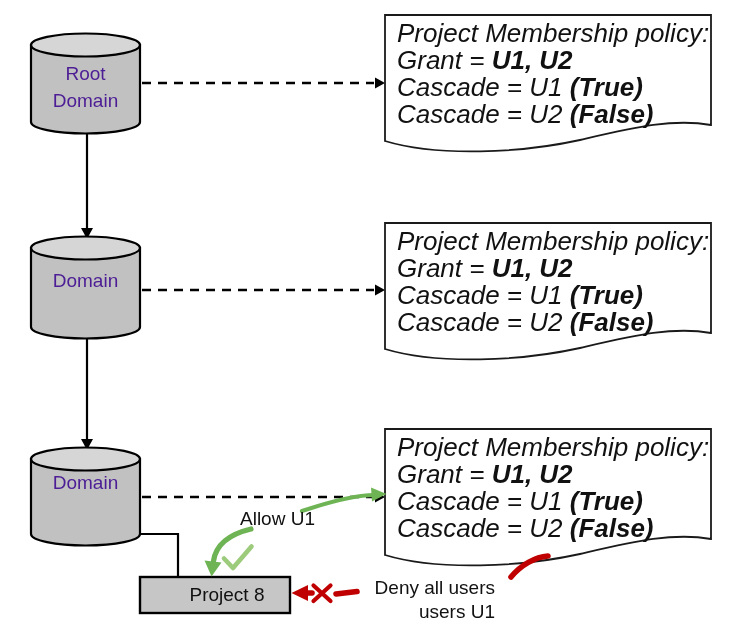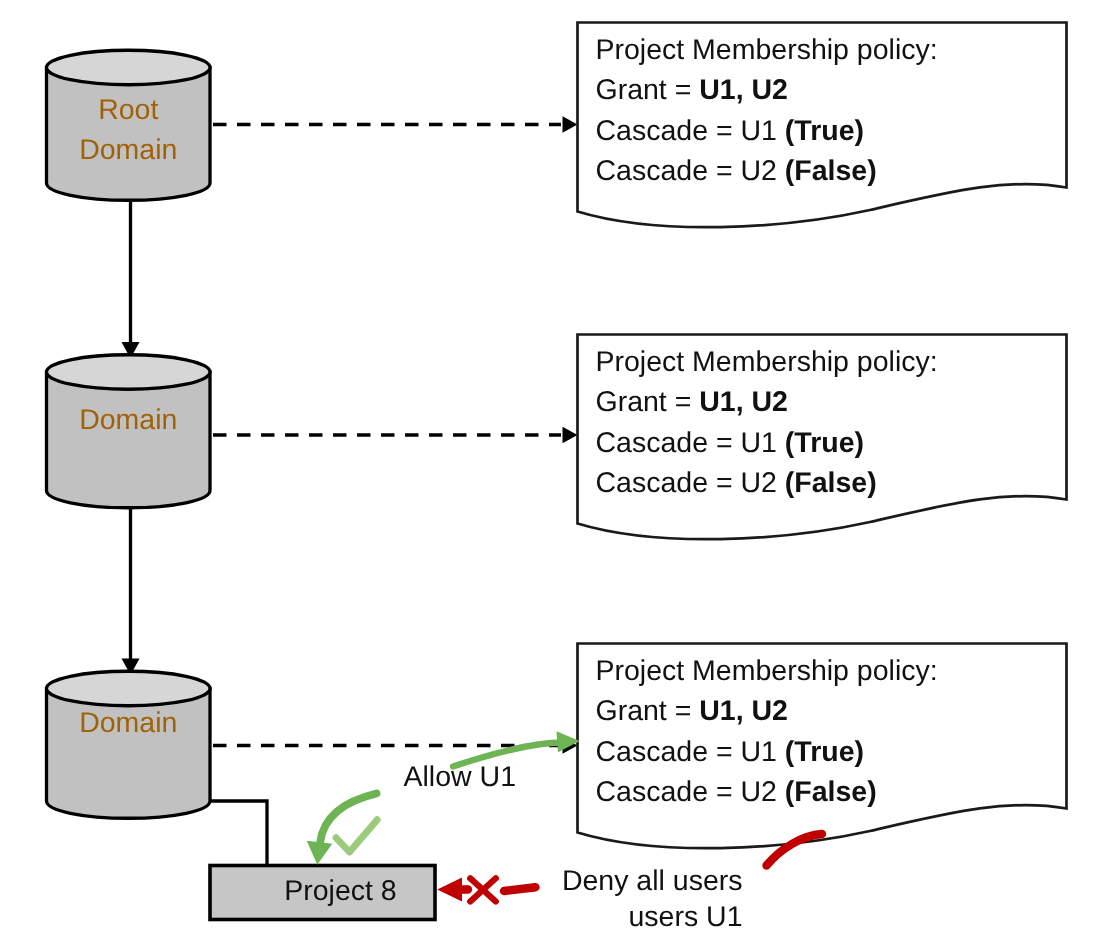--- a/index.html
+++ b/index.html
@@ -3,35 +3,35 @@
 <meta charset="utf-8">
 <style>
   html,body { margin:0; padding:0; background:#fff; }
   .canvas {
     position:relative; width:737px; height:633px; background:#ffffff;
     font-family:"Liberation Sans", sans-serif; color:#111; overflow:hidden;
   }
   .canvas svg { position:absolute; left:0; top:0; }
   .cyl-label {
     position:absolute; left:31px; width:109px; text-align:center;
-    font-size:19px; line-height:27px; color:#a16207;
+    font-size:19px; line-height:27px; color:#4c1d95;
   }
   .policy-text {
     position:absolute; left:397px; width:302px;
-    font-size:19px; line-height:27px; color:#111; white-space:nowrap;
+    font-size:26px; line-height:27px; color:#111; white-space:nowrap;font-style:italic;
   }
   .policy-line b { font-weight:bold; }
   .project-label {
     position:absolute; left:140px; top:577px; width:150px; height:36px;
     display:flex; align-items:center; justify-content:center;
     font-size:19px; color:#111;padding-left:12px;
   }
   .allow-label {
     position:absolute; left:240px; top:508px; width:104px;
-    text-align:right; font-size:19px; line-height:21px; color:#111;
+    text-align:left; font-size:19px; line-height:21px; color:#111;
   }
   .deny-label {
     position:absolute; left:365px; top:576px; width:130px;
     text-align:right; font-size:19px; line-height:24px; color:#111;
   }
 </style>
 </head>
 <body>
 
 <div class="canvas">

